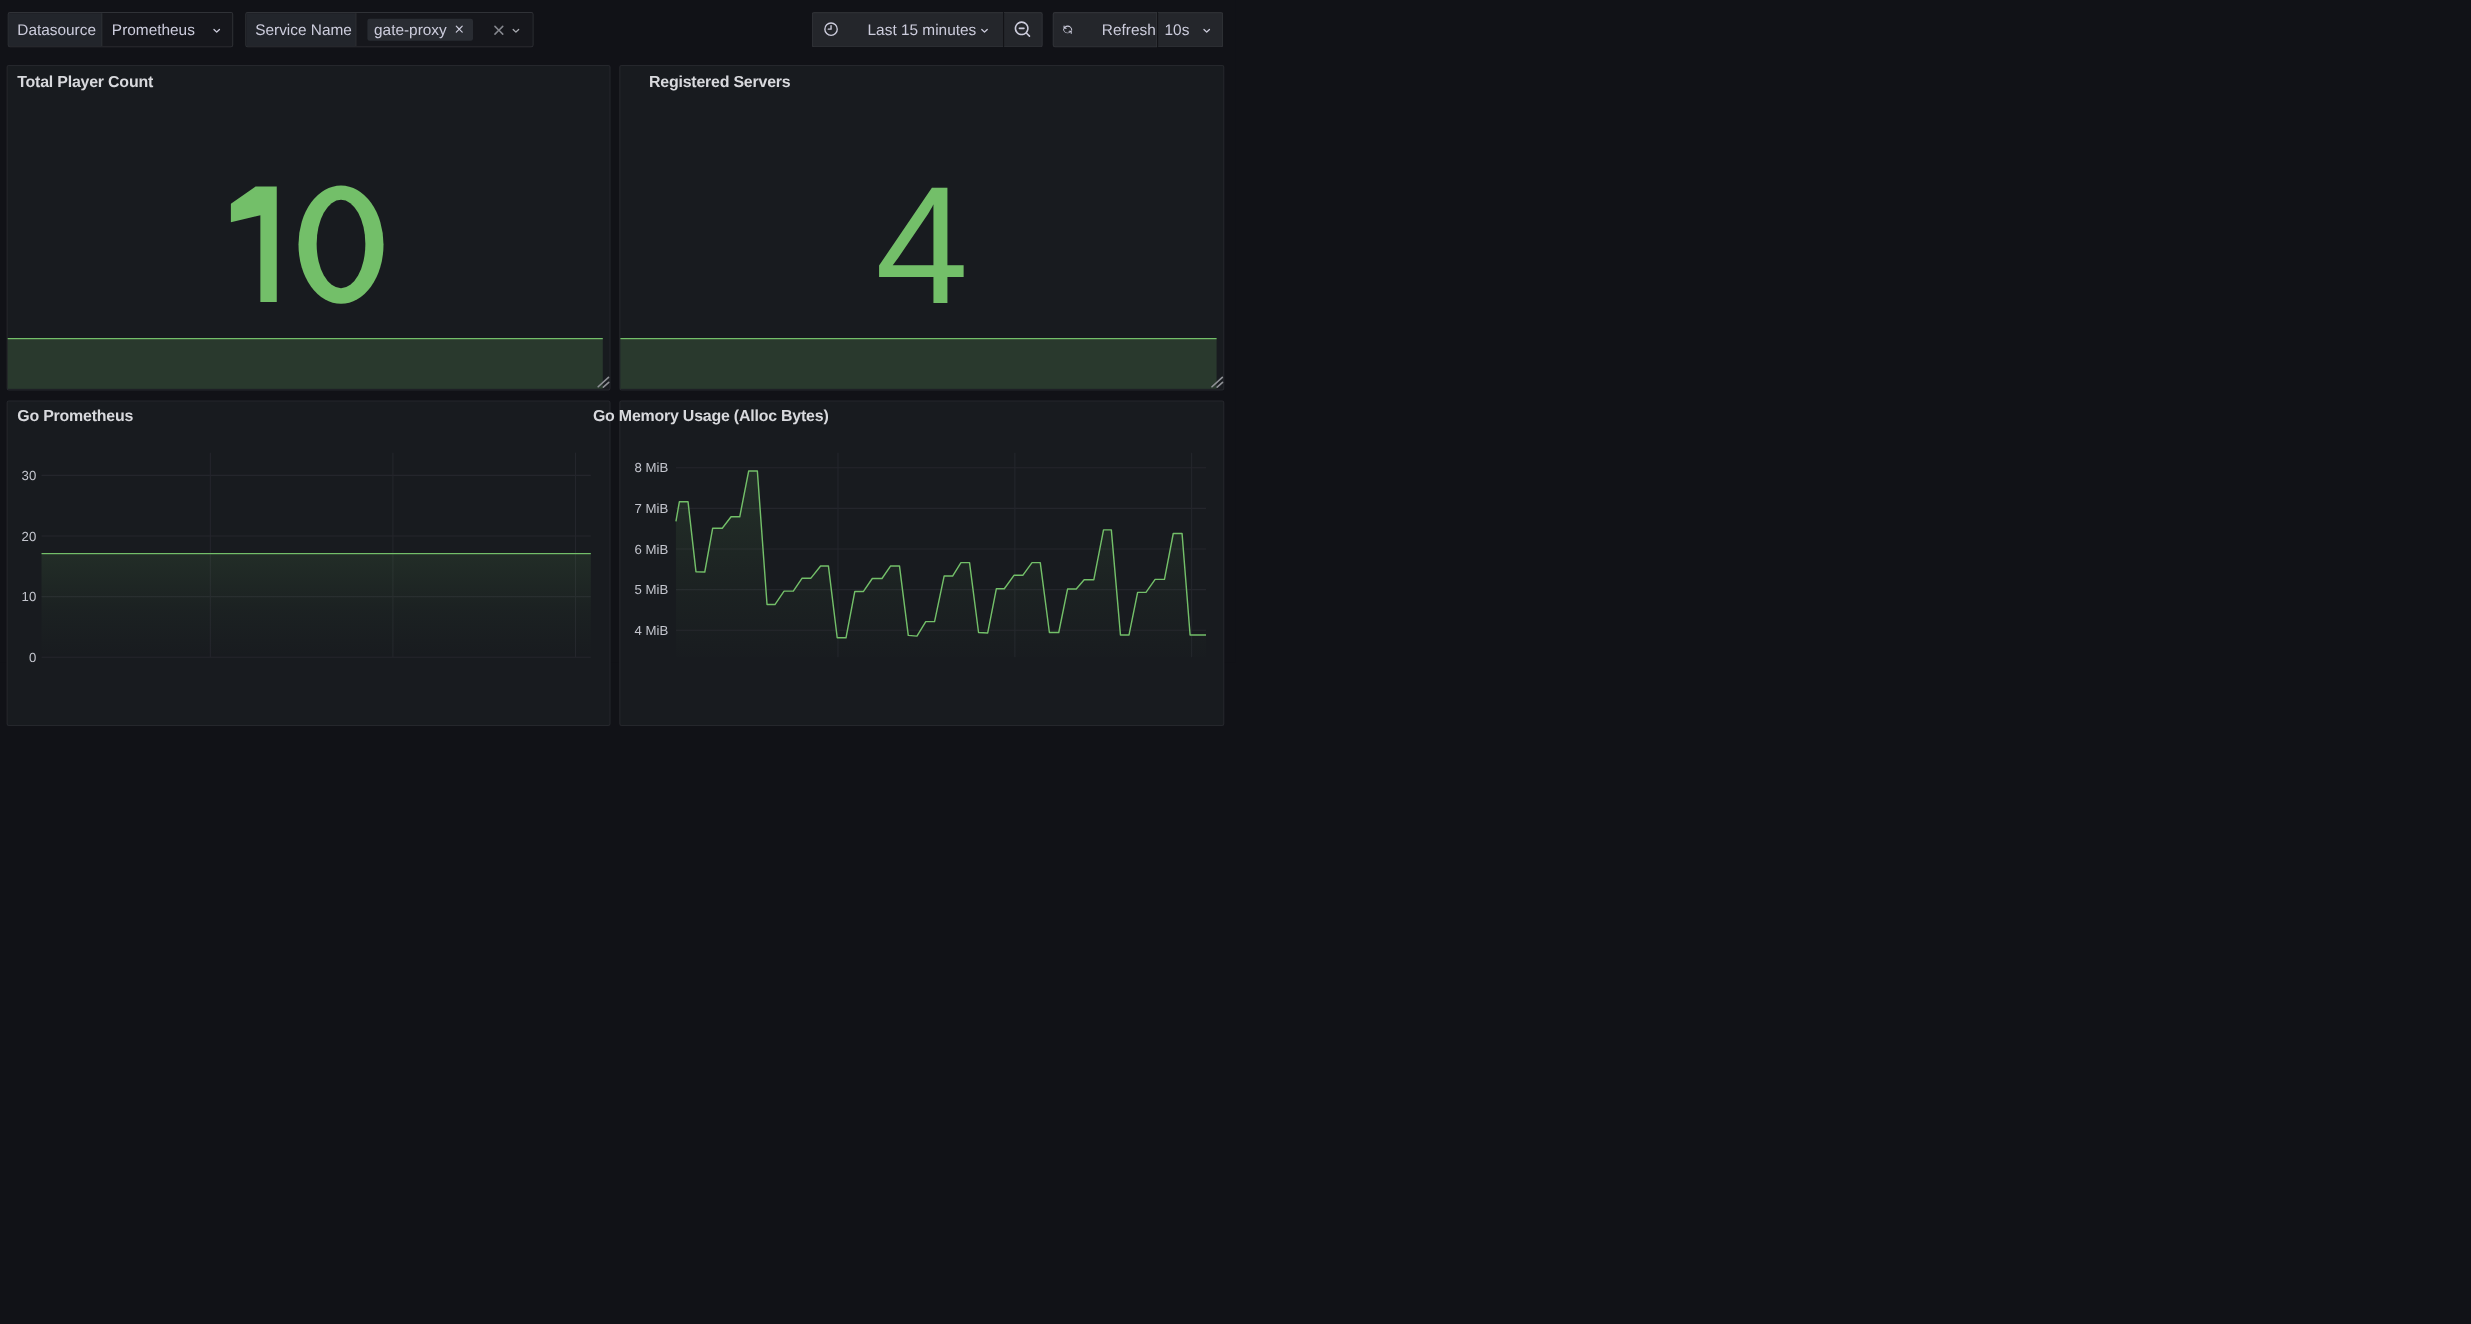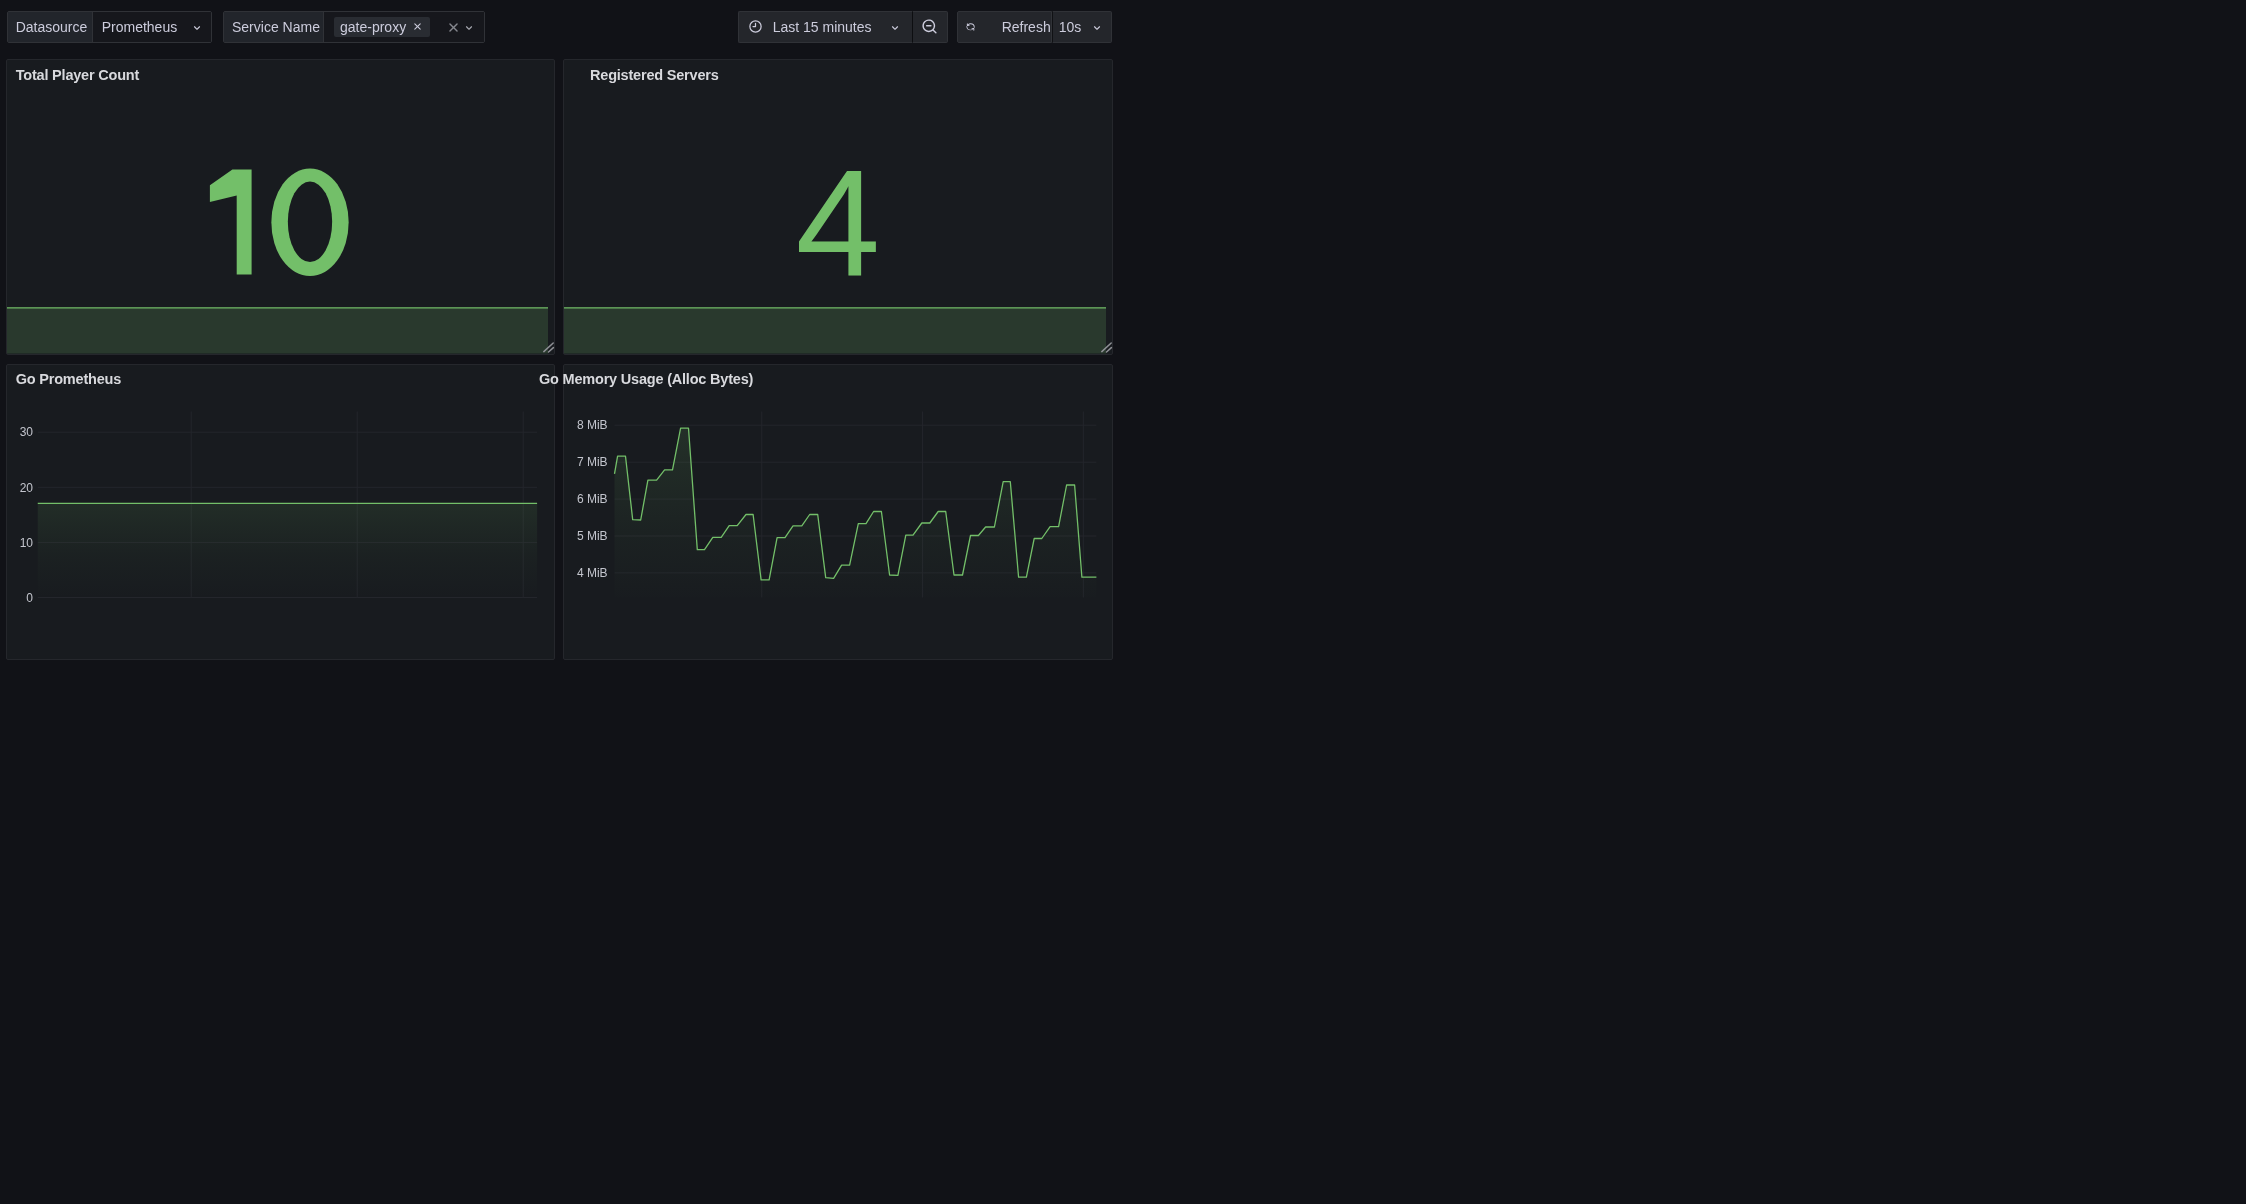--- a/index.html
+++ b/index.html
@@ -41,21 +41,21 @@
         <path d="M17,9.17a1,1,0,0,0-1.41,0L12,12.71,8.46,9.17a1,1,0,0,0-1.41,0,1,1,0,0,0,0,1.42l4.24,4.24a1,1,0,0,0,1.42,0L17,10.59A1,1,0,0,0,17,9.17Z"></path>
       </svg>
   </div>
 </div>
 
 <div class="grp" style="left:737.7px;width:210.2px;border:none">
   <div class="btn" style="width:174px;border:1px solid #303237;border-right:none;border-radius:2px 0 0 2px;position:relative">
     <svg style="margin-left:9px" width="15" height="15" viewBox="0 0 24 24" fill="#ccccdc">
         <path d="M12,2A10,10,0,1,0,22,12,10,10,0,0,0,12,2Zm0,18a8,8,0,1,1,8-8A8,8,0,0,1,12,20ZM12,6a1,1,0,0,0-1,1v4H8a1,1,0,0,0,0,2h4a1,1,0,0,0,1-1V7A1,1,0,0,0,12,6Z"></path>
       </svg>
-    <span style="margin-left:10px">Last 15 minutes</span>
+    <span style="margin-left:26px">Last 15 minutes</span>
     <svg class="abs" style="right:10px;top:9px" width="14" height="14" viewBox="0 0 24 24" fill="#ccccdc">
         <path d="M17,9.17a1,1,0,0,0-1.41,0L12,12.71,8.46,9.17a1,1,0,0,0-1.41,0,1,1,0,0,0,0,1.42l4.24,4.24a1,1,0,0,0,1.42,0L17,10.59A1,1,0,0,0,17,9.17Z"></path>
       </svg>
   </div>
   <div class="btn" style="width:36.2px;border:1px solid #303237;border-left:1px solid #0d0e11;border-radius:0 2px 2px 0;justify-content:center">
     <svg width="17" height="17" viewBox="0 0 24 24" fill="#ccccdc">
         <path d="M21.71,20.29,18,16.61A9,9,0,1,0,16.61,18l3.68,3.68a1,1,0,0,0,1.42,0A1,1,0,0,0,21.71,20.29ZM11,18a7,7,0,1,1,7-7A7,7,0,0,1,11,18Zm3-8H8a1,1,0,0,0,0,2h6a1,1,0,0,0,0-2Z"></path>
       </svg>
   </div>
 </div>

